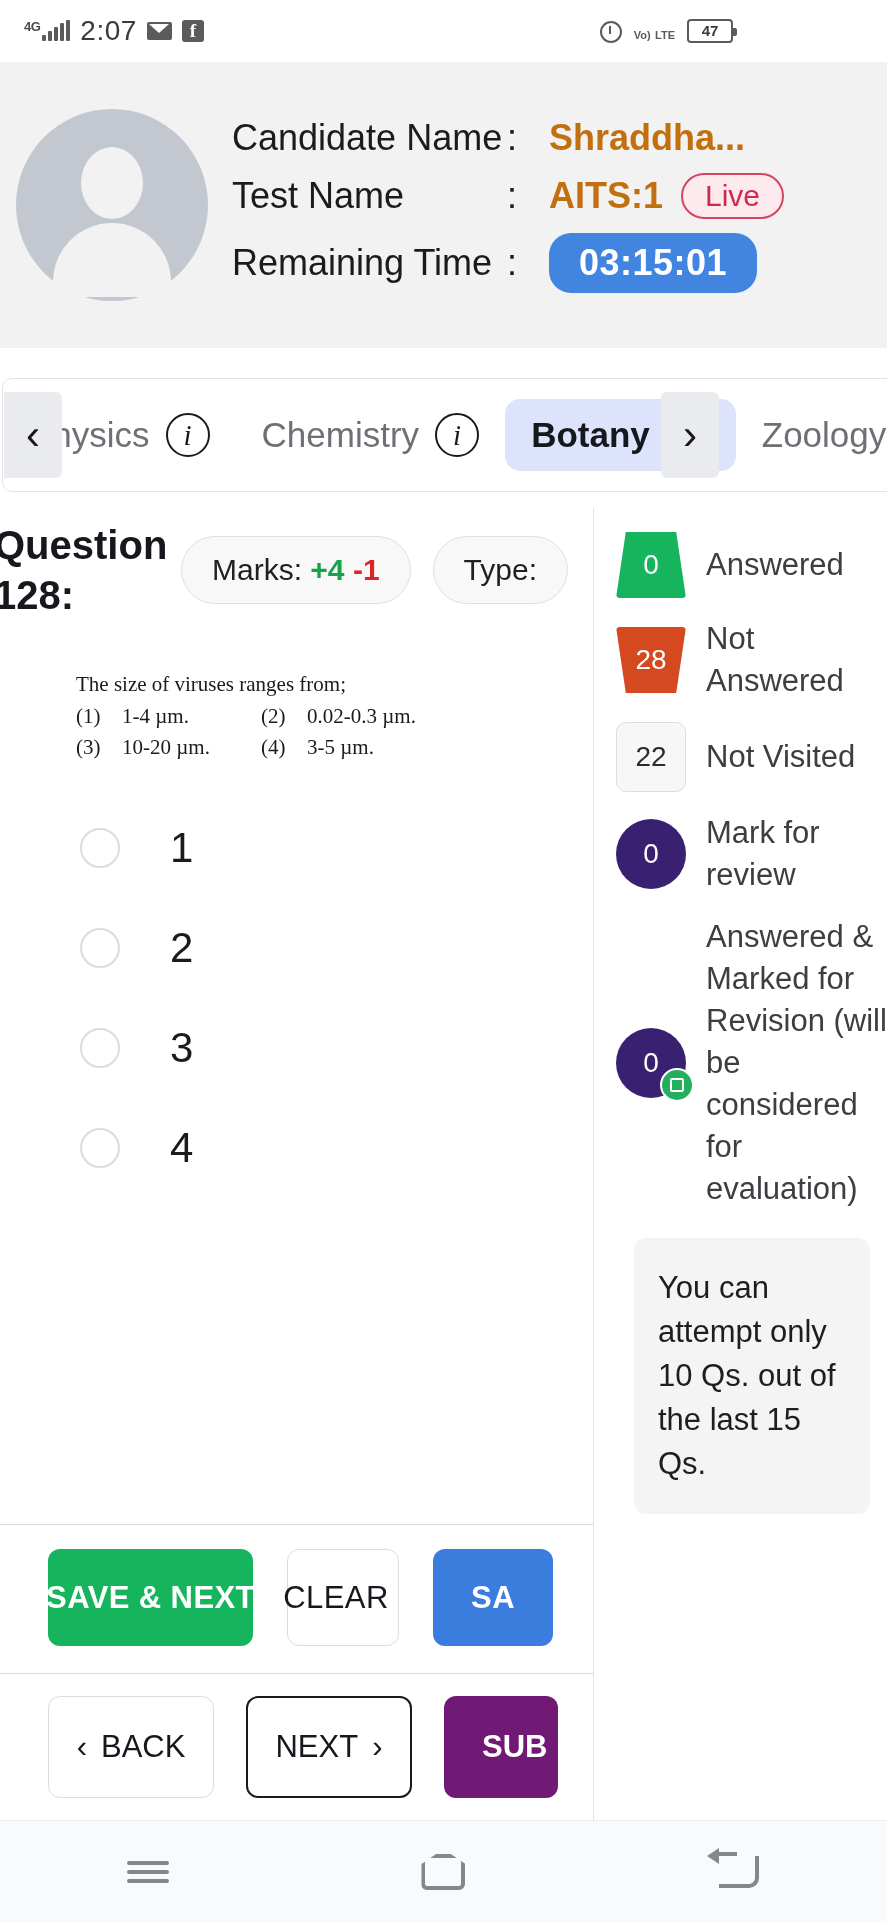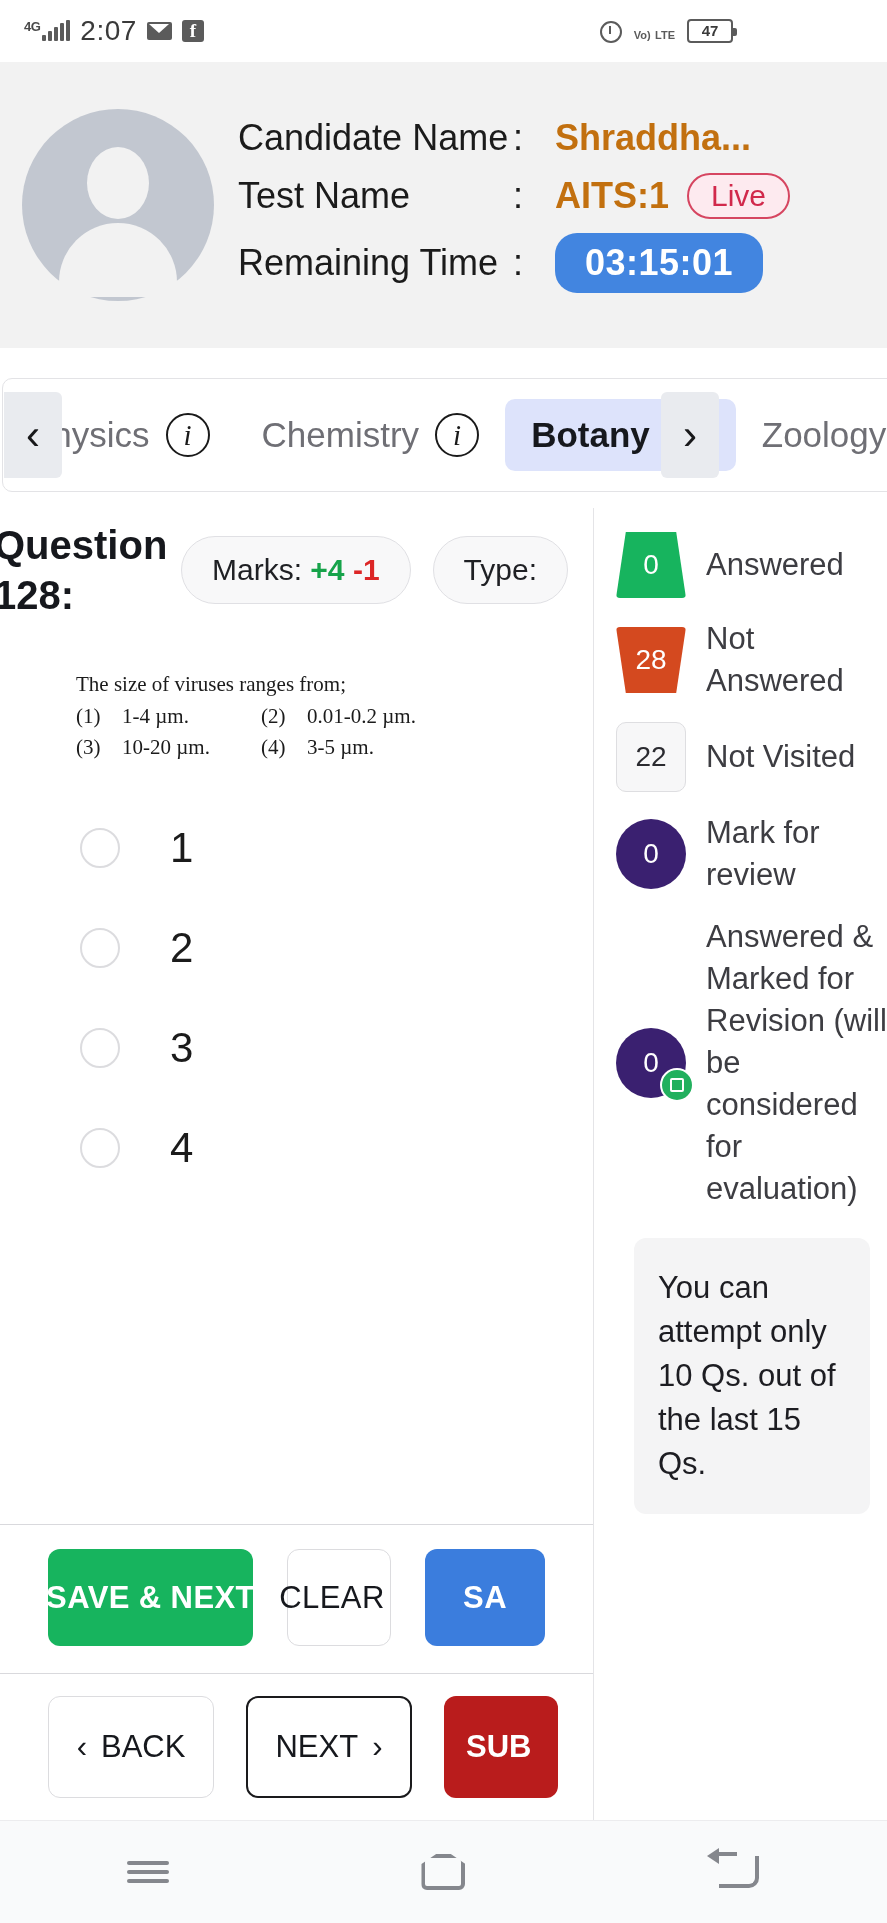--- a/index.html
+++ b/index.html
@@ -33,21 +33,21 @@
   .icon-alarm { width:22px; height:22px; border:2.5px solid #5b5b5b; border-radius:50%; position:relative; }
   .icon-alarm::before { content:""; position:absolute; left:7px; top:3px; width:2px; height:8px; background:#5b5b5b; }
   .volte { font-size:11px; line-height:11px; color:#5b5b5b; font-weight:bold; text-align:center; }
   .batt { width:46px; height:24px; border:2.5px solid #5b5b5b; border-radius:4px; position:relative;
           font-size:15px; font-weight:bold; color:#3a3a3a; text-align:center; line-height:19px; }
   .batt::after { content:""; position:absolute; right:-6px; top:7px; width:4px; height:8px; background:#5b5b5b; border-radius:0 2px 2px 0;}
 
   
   .header {
     position:absolute; left:0; top:62px; width:887px; height:286px;
-    background:#f2f2f2; display:flex; align-items:center; padding-left:22px;
+    background:#f2f2f2; display:flex; align-items:center; padding-left:16px;
   }
   .avatar { width:192px; height:192px; border-radius:50%; background:#c2c7d0; position:relative; flex:none; }
   .avatar .head { position:absolute; left:50%; top:38px; transform:translateX(-50%);
      width:62px; height:72px; background:#f2f2f2; border-radius:50%; }
   .avatar .body { position:absolute; left:50%; bottom:4px; transform:translateX(-50%);
      width:118px; height:74px; background:#f2f2f2; border-radius:60px 60px 0 0; }
   .hdr-rows { margin-left:24px; display:flex; flex-direction:column; gap:14px; }
   .hdr-row { display:flex; align-items:center; }
   .hdr-label { width:275px; font-size:36px; color:#1b1b1b; font-weight:400; }
   .hdr-colon { width:42px; font-size:36px; color:#1b1b1b; }
@@ -58,21 +58,21 @@
      padding:9px 30px; border-radius:22px; letter-spacing:0.5px; }
 
   
   .tabs-wrap {
     position:absolute; left:2px; top:378px; width:900px; height:114px;
     background:#fff; border:1px solid #e3e3e6; border-radius:10px; display:flex; align-items:center;
     overflow:hidden;
   }
   .tab { display:flex; align-items:center; gap:16px; padding:14px 26px; border-radius:10px;
          font-size:35px; color:#6f6f75; white-space:nowrap; }
-  .tab.active { background:#dde3fb; color:#16181d; font-weight:700; }
+  .tab.active { background:#dde3fb; color:#16181d; font-weight:700;border-radius:15px; }
   .info-ic { width:44px; height:44px; border:2.5px solid #1a1a1a; border-radius:50%;
      font-family:"Liberation Serif", serif; font-style:italic; font-size:29px; text-align:center; line-height:41px; color:#1a1a1a; flex:none;}
   .tab.active .info-ic { border-color:#4b36e0; color:#4b36e0; }
   .tab-arrow { position:absolute; width:58px; height:86px; background:#e9ebef; display:flex;
       align-items:center; justify-content:center; font-size:42px; color:#18181a; font-weight:500; }
   .tab-arrow.left { left:1px; top:13px; border-radius:0 6px 6px 0; }
   .tab-arrow.right { right:182px; top:13px; border-radius:6px; }
 
   
   .qpanel { position:absolute; left:0; top:508px; width:593px; height:1008px; background:#fff; }
@@ -91,29 +91,29 @@
   .choice { display:flex; align-items:center; gap:50px; }
   .radio { width:40px; height:40px; border:2.5px solid #dcdcdf; border-radius:50%; background:#fff; flex:none; }
   .choice-label { font-size:42px; color:#1b1b1b; }
 
   
   .actions { position:absolute; left:0; top:1524px; width:593px; height:146px;
     border-top:1px solid #d9d9dd; display:flex; align-items:center; padding-left:48px; gap:34px; }
   .btn { border-radius:12px; font-size:31px; font-weight:700; letter-spacing:0.4px;
      padding:0 32px; height:97px; display:flex; align-items:center; justify-content:center; white-space:nowrap; }
   .btn-green { background:#17b45e; color:#fff; width:205px; }
-  .btn-white { background:#fff; color:#16181d; border:1px solid #dcdcdf; width:104px; font-weight:400;padding-left:18px; }
+  .btn-white { background:#fff; color:#16181d; border:1px solid #dcdcdf; width:112px; font-weight:400;padding-left:18px; }
   .btn-blue { background:#3b7ddd; color:#fff; width:120px; }
   .nav { position:absolute; left:0; top:1673px; width:593px; height:146px;
     border-top:1px solid #d9d9dd; display:flex; align-items:center; padding-left:48px; gap:32px; }
   .btn-nav { background:#fff; color:#16181d; border:1px solid #dcdcdf; border-radius:12px;
      font-size:31px; height:102px; display:flex; align-items:center; justify-content:center; gap:14px; width:166px; }
   .btn-nav.strong { border:2px solid #1a1a1c; width:166px; }
-  .btn-submit { background:#b91c1c; color:#fff; border-radius:12px; font-size:31px; font-weight:700;
-     height:102px; display:flex; align-items:center; padding:0 22px; width:114px; white-space:nowrap; }
+  .btn-submit { background:#701a75; color:#fff; border-radius:12px; font-size:31px; font-weight:700;
+     height:102px; display:flex; align-items:center; padding:0 38px; width:114px; white-space:nowrap; }
 
   
   .rpanel { position:absolute; left:593px; top:508px; width:294px; height:1312px;
     background:#fff; border-left:1px solid #e4e4e7; padding:24px 0 0 22px; overflow:hidden; }
   .leg { display:flex; align-items:center; gap:20px; margin-bottom:20px; }
   .leg-txt { font-size:31px; color:#3d3d42; line-height:42px; }
   .shape { flex:none; display:flex; align-items:center; justify-content:center;
      color:#fff; font-size:28px; font-weight:500; }
   .sh-answered { width:70px; height:66px; background:#17b45e;
      clip-path: polygon(14% 0, 86% 0, 100% 100%, 0 100%); border-radius:4px; }
@@ -232,21 +232,21 @@
 
     <div class="qbody">
       <div class="qstem">The size of viruses ranges from;</div>
       <div class="qopts-grid">
         <div class="qopt">
           <span class="num">(1)</span>
           <span>1-4 µm.</span>
         </div>
         <div class="qopt">
           <span class="num">(2)</span>
-          <span>0.01-0.2 µm.</span>
+          <span>0.02-0.3 µm.</span>
         </div>
         <div class="qopt">
           <span class="num">(3)</span>
           <span>10-20 µm.</span>
         </div>
         <div class="qopt">
           <span class="num">(4)</span>
           <span>3-5 µm.</span>
         </div>
       </div>

